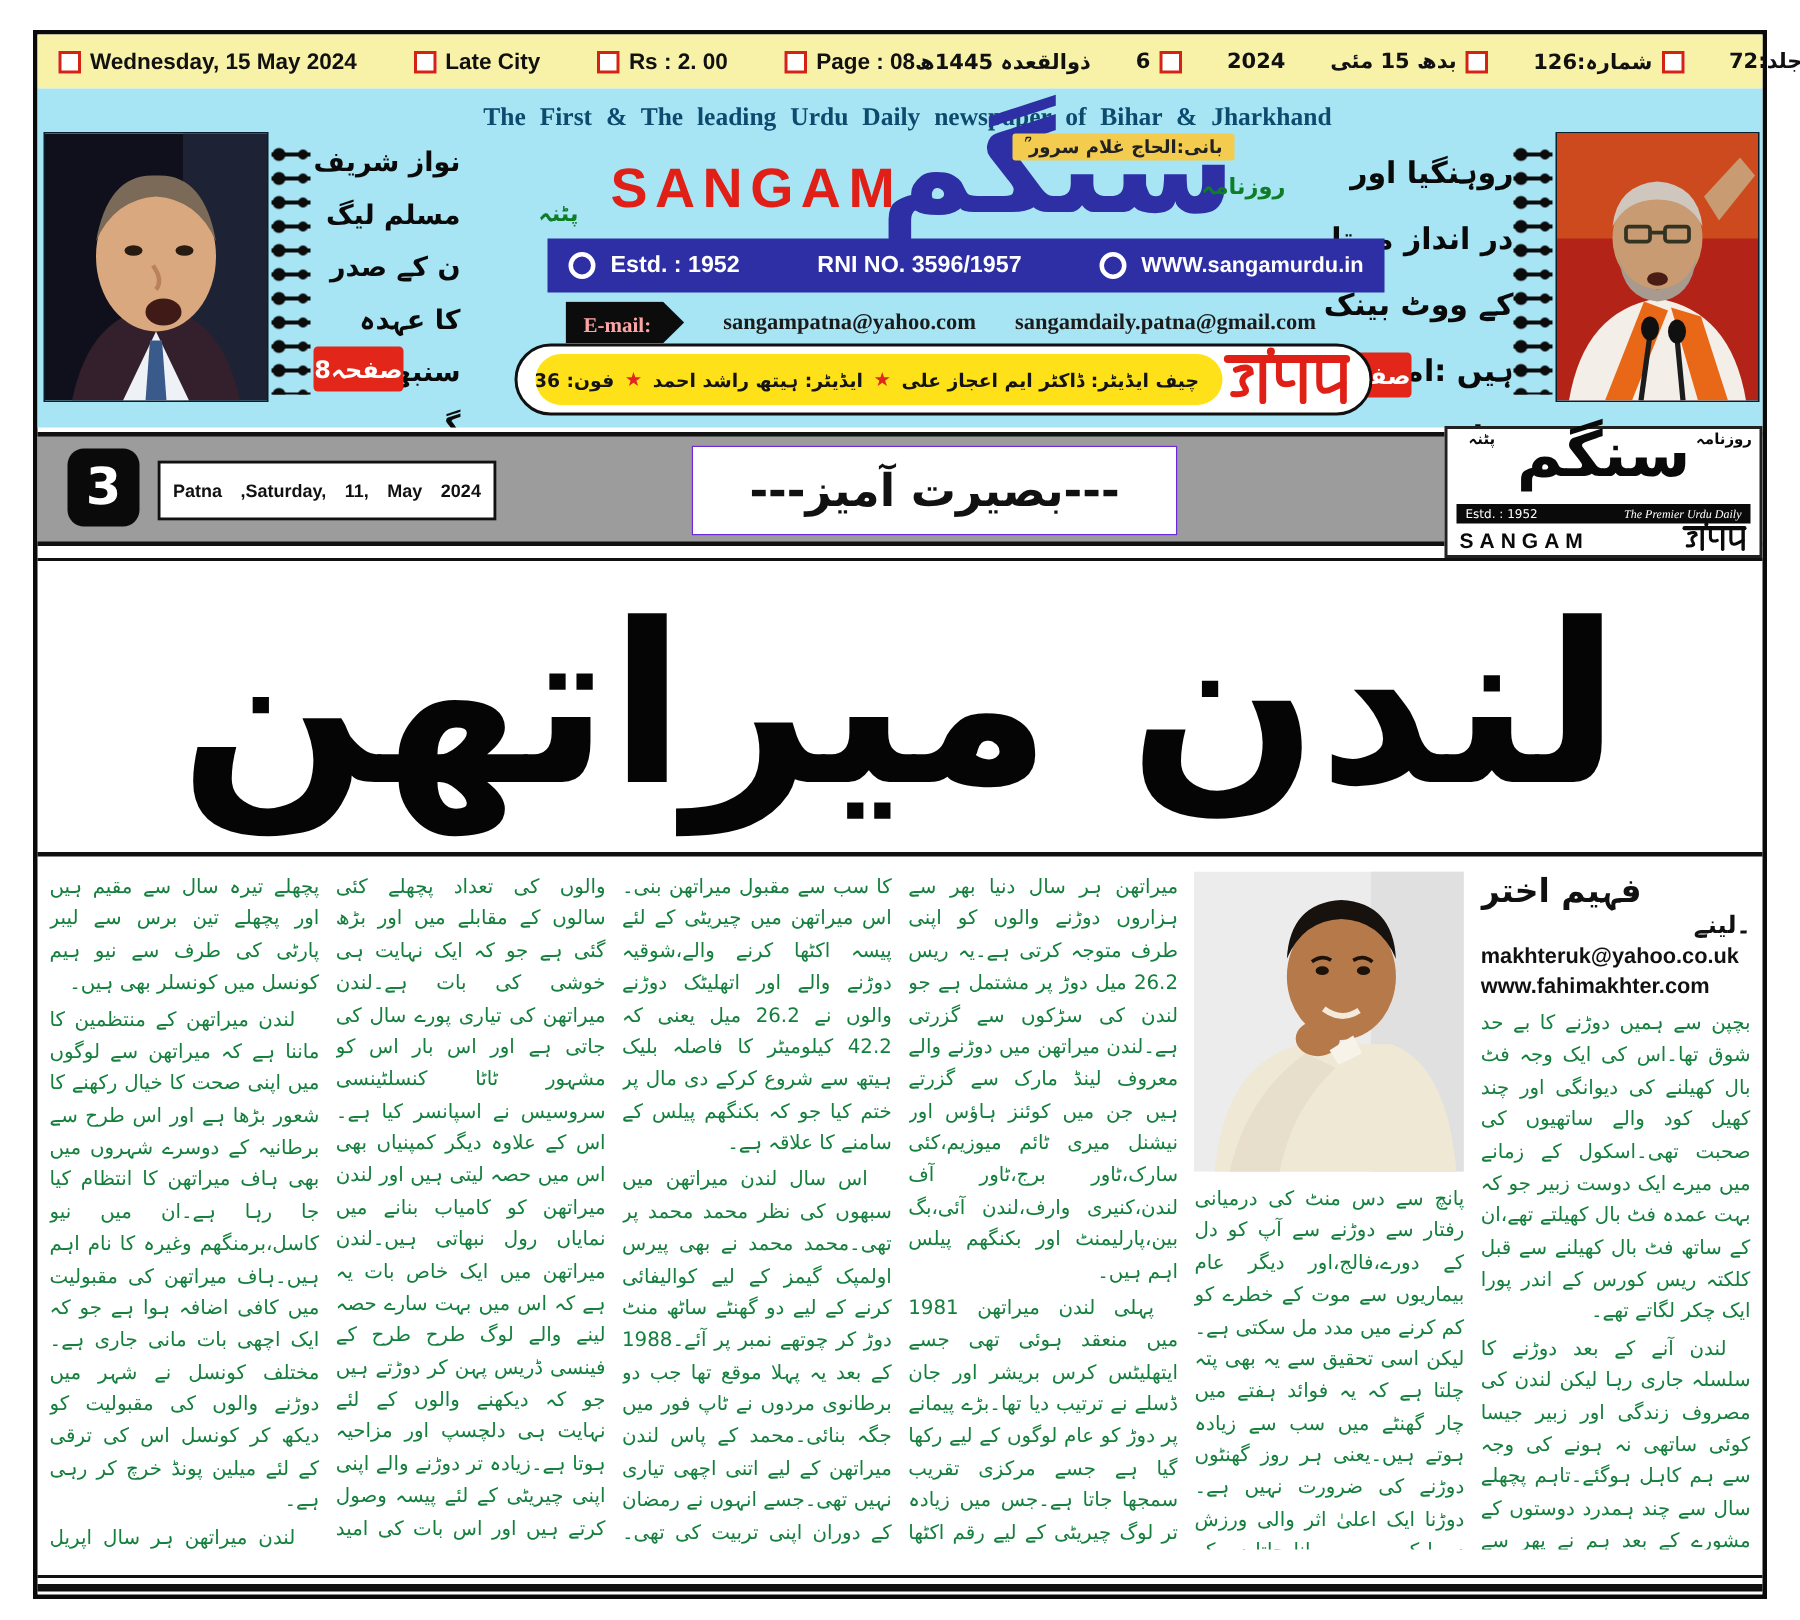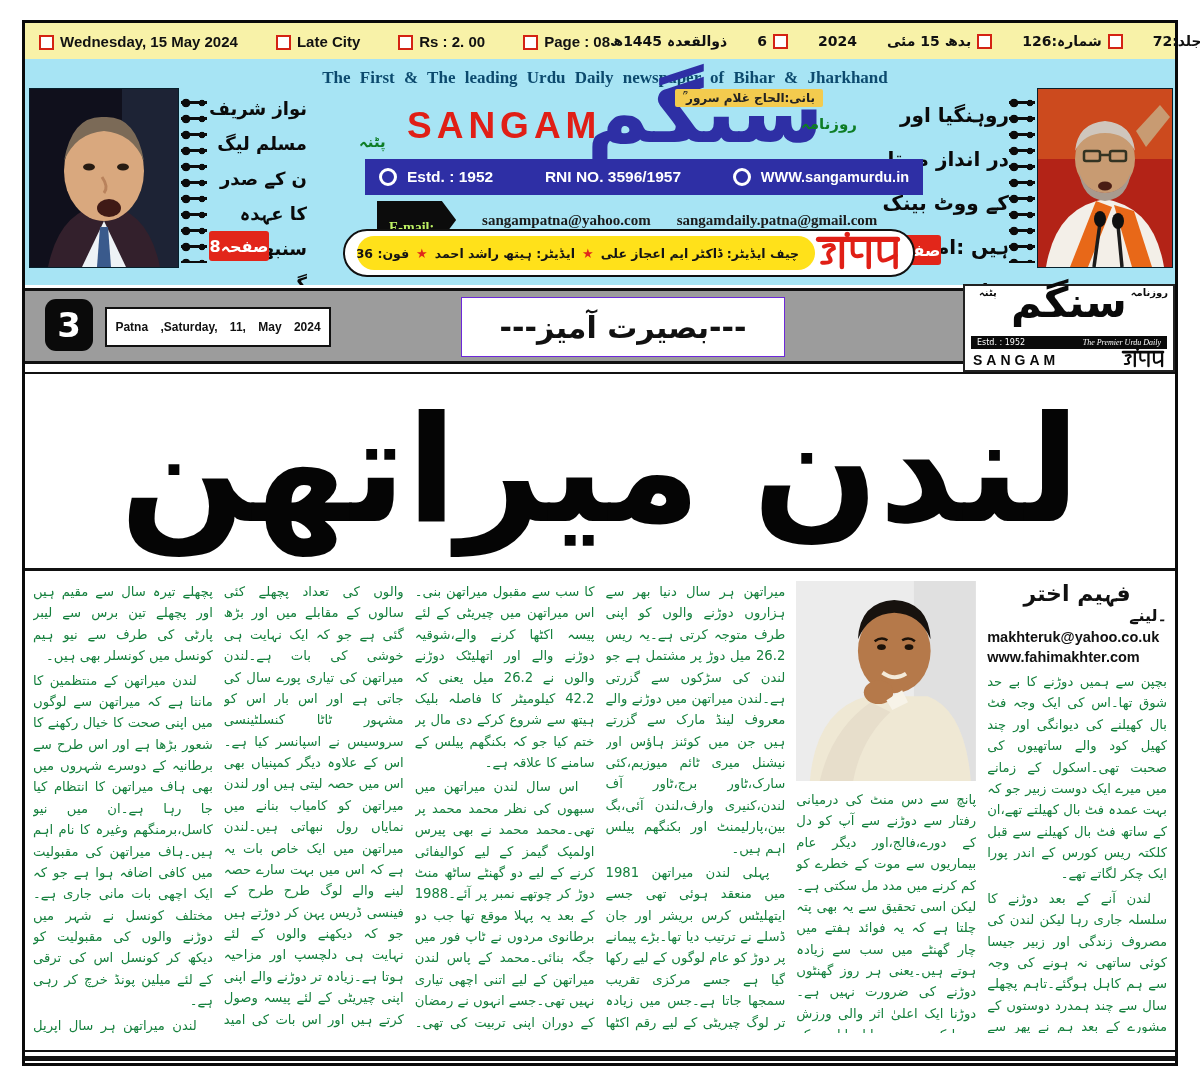--- a/index.html
+++ b/index.html
@@ -5,21 +5,21 @@
   html,body{margin:0;padding:0;background:#ffffff;}
   .page{position:relative;width:1200px;height:1080px;background:#fff;overflow:hidden;
         font-family:"DejaVu Sans",sans-serif;color:#111;}
   .frame{position:absolute;left:22px;top:20px;width:1150px;height:1040px;border:3px solid #0a0a0a;}
 
   
   .topbar{position:absolute;left:25px;top:23px;width:1150px;height:36px;background:#f8f2a8;
           display:flex;justify-content:space-between;align-items:center;padding:0 14px;box-sizing:border-box;}
   .tb-left{display:flex;gap:38px;align-items:center;font-family:"Liberation Sans",sans-serif;font-weight:bold;font-size:15px;}
   .tb-right{display:flex;gap:30px;align-items:center;direction:rtl;font-weight:bold;font-size:14px;}
-  .tb-item{display:flex;align-items:flex-end;gap:6px;white-space:nowrap;}
+  .tb-item{display:flex;align-items:center;gap:6px;white-space:nowrap;}
   .sq{width:11px;height:11px;border:2.5px solid #d42313;background:#fff;display:inline-block;flex:0 0 auto;}
 
   
   .masthead{position:absolute;left:25px;top:59px;width:1150px;height:226px;background:#a7e4f4;overflow:hidden;}
   .photo{position:absolute;border:1px solid #06202c;}
   .pins{position:absolute;width:26px;
     background-image:
       radial-gradient(circle at 5px 8px,#0c0c0c 4px,rgba(0,0,0,0) 4.6px),
       radial-gradient(circle at 21px 8px,#0c0c0c 3px,rgba(0,0,0,0) 3.6px),
       linear-gradient(to bottom,rgba(0,0,0,0) 0 6.5px,#0c0c0c 6.5px 9.5px,rgba(0,0,0,0) 9.5px 16px);
@@ -36,22 +36,22 @@
   .founder-box{position:absolute;left:650px;top:30px;background:#f3cb4e;color:#222;font-size:12px;
                padding:2px 8px;direction:rtl;z-index:3;border-radius:2px;font-weight:bold;}
   .calligraphy{position:absolute;left:460px;top:6px;width:440px;text-align:center;color:#2e2fa5;
                font-size:86px;font-weight:bold;direction:rtl;line-height:1.1;z-index:1;}
   .blue-bar{position:absolute;left:340px;top:100px;width:558px;height:36px;background:#2e2fa5;z-index:4;
             display:flex;align-items:center;gap:10px;padding:0 14px;box-sizing:border-box;color:#fff;
             font-family:"Liberation Sans",sans-serif;font-weight:bold;}
   .ring{width:12px;height:12px;border:3px solid #fff;border-radius:50%;flex:0 0 auto;}
   .blue-bar .grow{flex:1;}
   .email-row{position:absolute;left:352px;top:142px;width:545px;display:flex;align-items:center;gap:26px;z-index:4;}
-  .email-pill{background:#0c0c0c;color:#bef264;font-family:"Liberation Serif",serif;font-weight:bold;font-size:14px;
-              padding:19px 22px 3px 12px;clip-path:polygon(0 0,82% 0,100% 50%,82% 100%,0 100%);}
+  .email-pill{background:#0c0c0c;color:#fca5a5;font-family:"Liberation Serif",serif;font-weight:bold;font-size:14px;
+              padding:9px 22px 3px 12px;clip-path:polygon(0 0,82% 0,100% 50%,82% 100%,0 100%);}
   .email-addr{font-family:"Liberation Serif",serif;font-weight:bold;font-size:15px;color:#1b1b1b;}
   .editors-pill{position:absolute;left:318px;top:170px;width:572px;height:48px;background:#fff;border:2px solid #111;
                 border-radius:24px;display:flex;align-items:center;padding:0 12px;box-sizing:border-box;z-index:4;}
   .yellow-pill{background:#ffe11a;border-radius:17px;height:34px;display:flex;align-items:center;
                padding:0 16px;direction:rtl;font-size:12.5px;font-weight:bold;color:#141414;gap:7px;white-space:nowrap;overflow:hidden;}
   .star{color:#e0271c;font-size:13px;}
   .dev-logo{margin-left:auto;color:#e01f16;}
 
   
   .strip{position:absolute;left:25px;top:288px;width:1150px;height:76px;background:#9c9c9c;
@@ -79,21 +79,21 @@
   .headline-text{font-size:148px;font-weight:bold;color:#050505;direction:rtl;line-height:1.1;white-space:nowrap;}
 
   
   .article{position:absolute;left:25px;top:568px;width:1150px;height:478px;border-top:3px solid #111;
            padding:10px 8px 0;box-sizing:border-box;overflow:hidden;}
   #article-columns{display:flex;direction:rtl;gap:11px;height:452px;overflow:hidden;}
   .col{flex:1 1 0;overflow:hidden;direction:rtl;}
   .apara{margin:0 0 3px;font-size:13.2px;line-height:1.62;text-align:justify;color:#15803d;}
   .apara + .apara{text-indent:16px;}
   .author{margin-bottom:6px;}
-  .a-name{font-size:22px;font-weight:bold;text-align:center;}
+  .a-name{font-size:22px;font-weight:bold;text-align:left;}
   .a-loc{font-size:16px;font-weight:bold;text-align:right;padding-left:4px;}
   .a-mail,.a-web{font-family:"Liberation Sans",sans-serif;font-weight:bold;font-size:14.5px;
                  text-align:left;direction:ltr;margin:4px 0;}
   .author-photo-wrap{margin-bottom:4px;}
 
   .rule-thin{position:absolute;left:25px;top:1050px;width:1150px;height:2px;background:#111;}
   .rule-thick{position:absolute;left:25px;top:1056px;width:1150px;height:5px;background:#111;}
 
   .sr{position:absolute;width:1px;height:1px;overflow:hidden;clip-path:inset(50%);white-space:nowrap;}
 </style>

